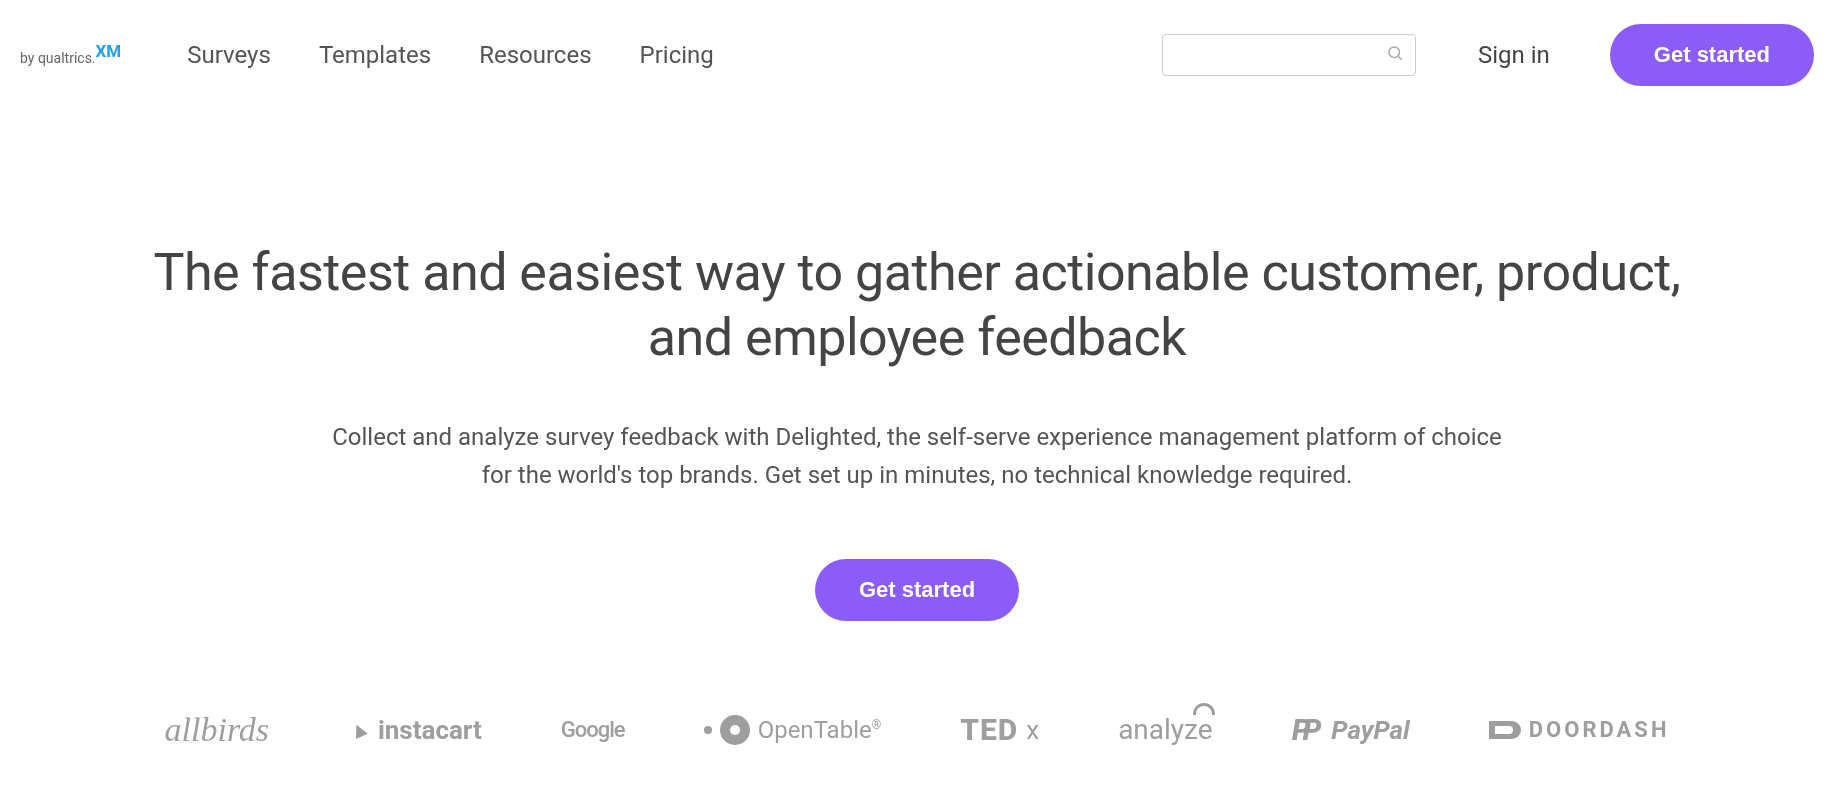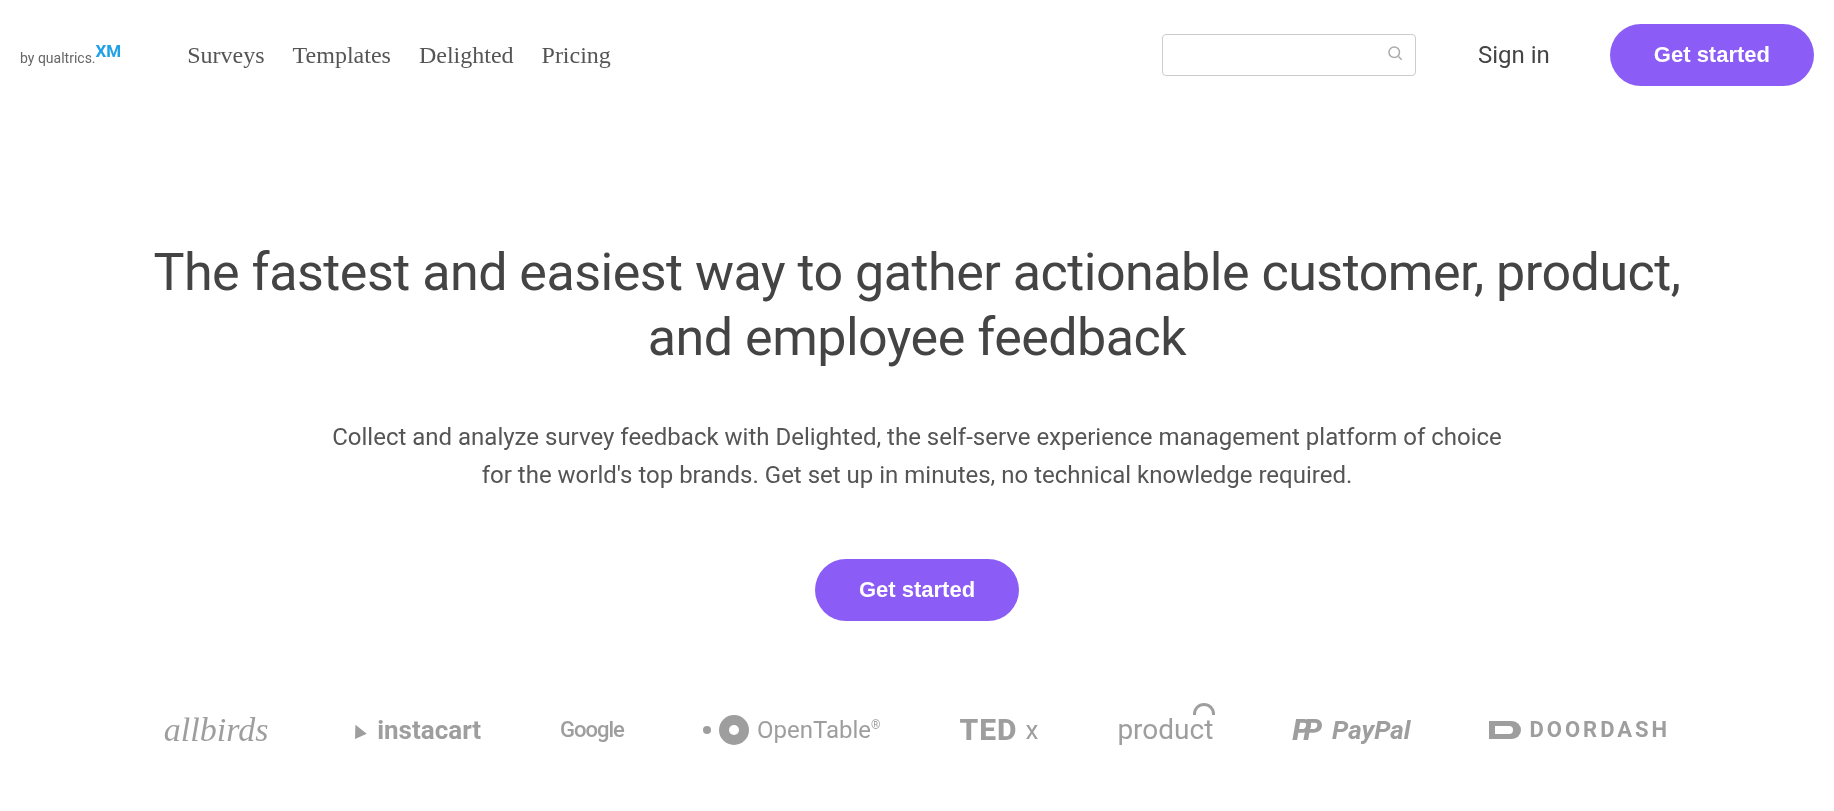--- a/index.html
+++ b/index.html
@@ -2,21 +2,21 @@
 <html><head>
 <meta charset="utf-8">
 <style>
 * { margin:0; padding:0; box-sizing:border-box; }
 body { font-family:-apple-system,BlinkMacSystemFont,"Segoe UI",Roboto,Helvetica,Arial,sans-serif; background:#fff; color:#444; width:1834px; }
 .hdr { display:flex; align-items:center; padding:24px 20px 24px 20px; gap:40px; }
 .logo-wrap { display:flex; flex-direction:column; margin-right:20px; margin-left:0; }
 .logo { font-family:"Brush Script MT","Segoe Script",cursive; font-size:52px; font-weight:700; color:#111; line-height:0.9; font-style:italic; }
 .by { font-size:14px; color:#666; text-align:right; margin-top:-4px; padding-right:6px; }
 .by .xm { color:#20a0e6; font-weight:700; font-size:17px; vertical-align:super; }
-.nav { display:flex; gap:28px;font-family:Liberation Serif, serif; }
+.nav { display:flex; gap:48px; }
 .nav a { font-size:24px; color:#555; text-decoration:none; cursor:pointer; }
 .spacer { flex:1; }
 .search { position:relative; }
 .search input { width:254px; height:42px; border:1px solid #ccc; border-radius:4px; padding:0 40px 0 12px; font-size:16px; }
 .search .icon { position:absolute; right:12px; top:50%; transform:translateY(-50%); color:#aaa; }
 .signin { font-size:24px; color:#444; cursor:pointer; margin-left:22px; margin-right:20px; }
 .btn { background:#8b5cf6; color:#fff; border:none; border-radius:34px; padding:18px 44px; font-size:22px; font-weight:600; cursor:pointer; }
 .hero { text-align:center; padding:130px 120px 0; }
 .hero h1 { font-size:52px; font-weight:400; color:#444; line-height:1.25; letter-spacing:-0.5px; }
 .hero p { font-size:24px; color:#555; margin-top:48px; line-height:1.6; max-width:1200px; margin-left:auto; margin-right:auto; }
@@ -47,21 +47,21 @@
 
 <header class="hdr">
   <div class="logo-wrap">
     <span class="by">
       <span>by </span><span>qualtrics.</span><span class="xm">XM</span>
     </span>
   </div>
   <nav class="nav">
     <a>Surveys</a>
     <a>Templates</a>
-    <a>Delighted</a>
+    <a>Resources</a>
     <a>Pricing</a>
   </nav>
   <div class="spacer"></div>
   <div class="search">
     <input type="text" placeholder="" style="">
     <span class="icon">
       <svg width="18" height="18" viewBox="0 0 24 24" fill="none" stroke="currentColor" stroke-width="2">
           <circle cx="11" cy="11" r="7"></circle>
           <line x1="21" y1="21" x2="16.65" y2="16.65"></line>
         </svg>
@@ -86,21 +86,21 @@
     <div class="brand">
       <span class="ot-dot"></span>
       <span class="ot-ring"></span>
       <span class="opentable"><span>OpenTable</span><sup>®</sup></span>
     </div>
     <div class="brand tedx">
       <span class="ted">TED</span>
         <span class="x">x</span>
     </div>
     <div class="brand">
-      <span class="affirm"><span>product</span><span class="affirm-arc"></span></span>
+      <span class="affirm"><span>analyze</span><span class="affirm-arc"></span></span>
     </div>
     <div class="brand">
       <span class="pp-p">PP</span>
       <span class="paypal">PayPal</span>
     </div>
     <div class="brand">
       <span class="dd-wing"></span>
       <span class="doordash">DOORDASH</span>
     </div>
   </div>

